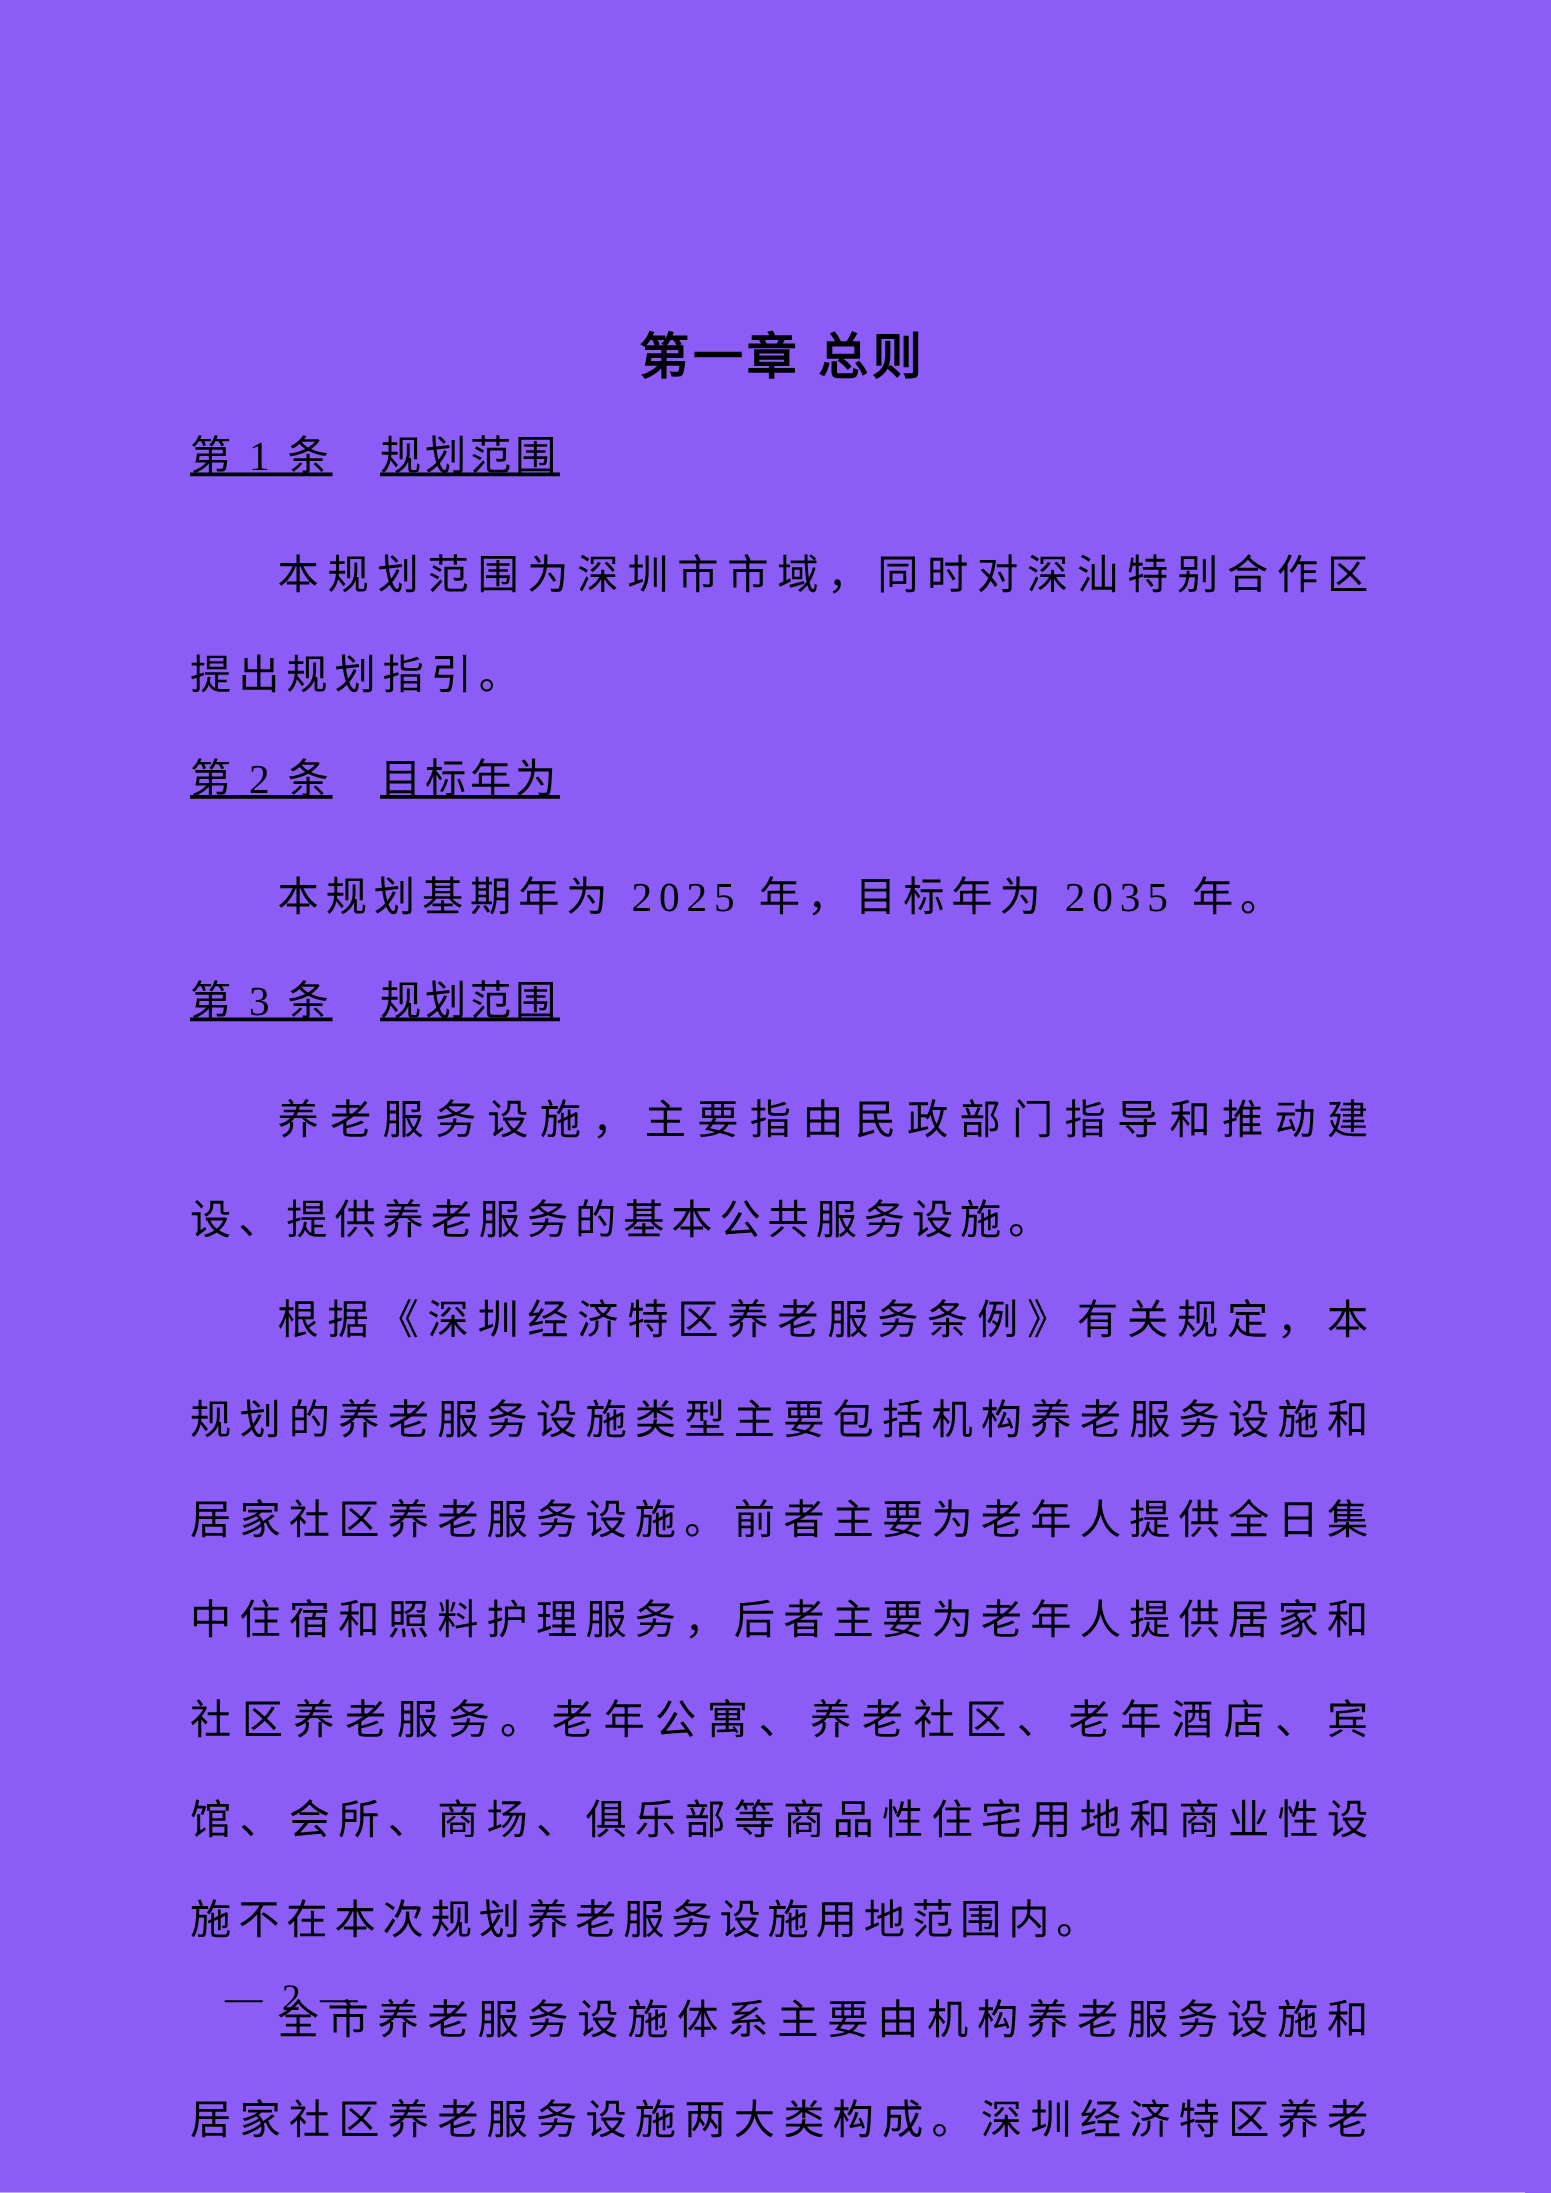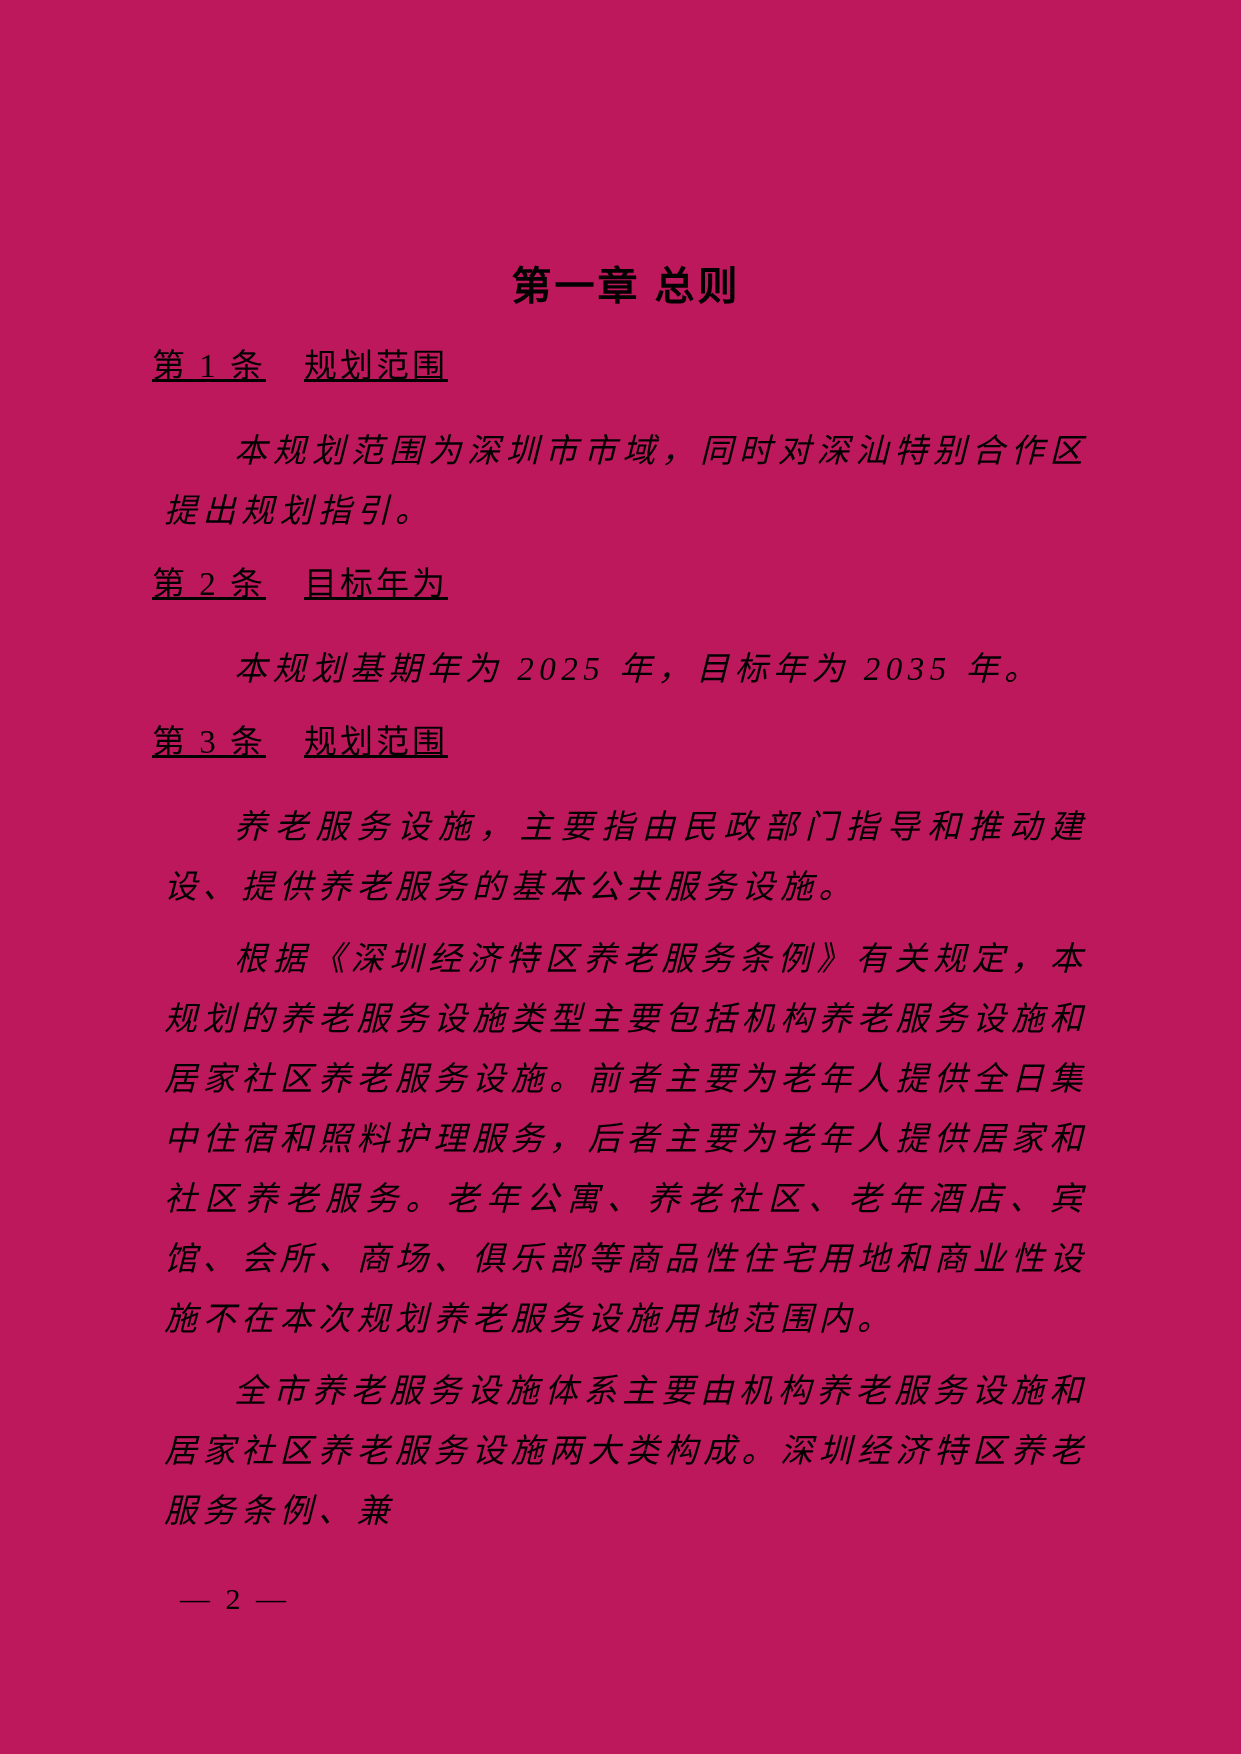--- a/index.html
+++ b/index.html
@@ -5,21 +5,21 @@
   html, body {
     margin: 0;
     padding: 0;
     background: #e8e8e8;
   }
   .page {
     position: relative;
     width: 1241px;
     height: 1754px;
     margin: 0 auto;
-    background: #be185d;
+    background: #8b5cf6;
     color: #000000;
     overflow: hidden;
     font-family: "Liberation Serif", "DejaVu Serif", serif;
   }
   .content {
     position: absolute;
     left: 152px;
     top: 0;
     width: 948px;
   }
@@ -38,27 +38,26 @@
     line-height: 60px;
     margin: 13px 0 25px 0;
     letter-spacing: 3px;
     white-space: nowrap;
     text-decoration: underline;
   }
   .article-heading .art-no {
     margin-right: 38px;
   }
   .body-para {
-    margin: 12px;
+    margin: 0;
     font-size: 33px;
-    line-height: 60px;
+    line-height: 80px;
     letter-spacing: 5.5px;
     text-indent: 70px;
     text-align: justify;
-    font-style: italic;
   }
   .page-footer {
     position: absolute;
     left: 180px;
     top: 1582px;
     font-size: 30px;
     letter-spacing: 4px;
     white-space: pre;
   }
 </style>

